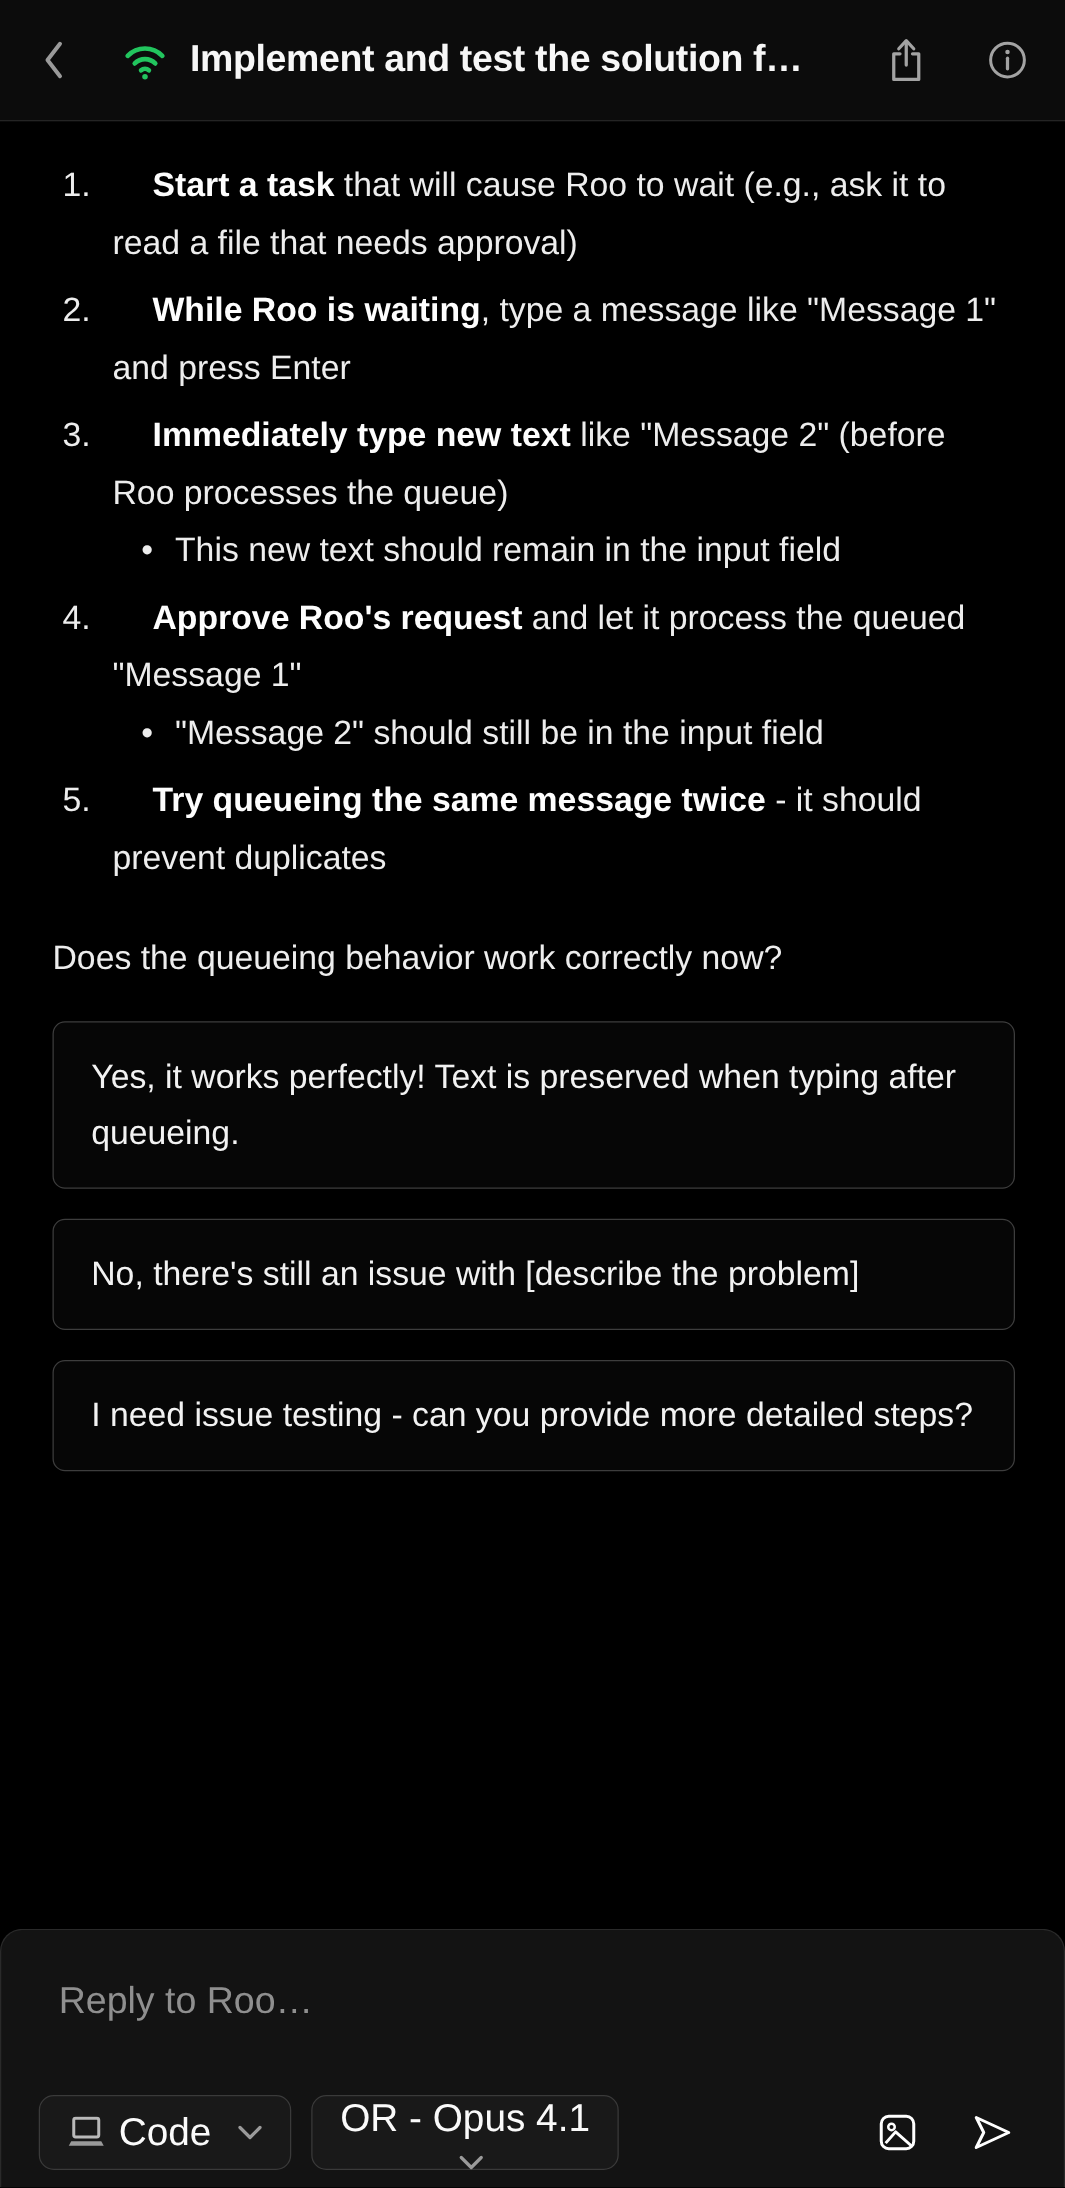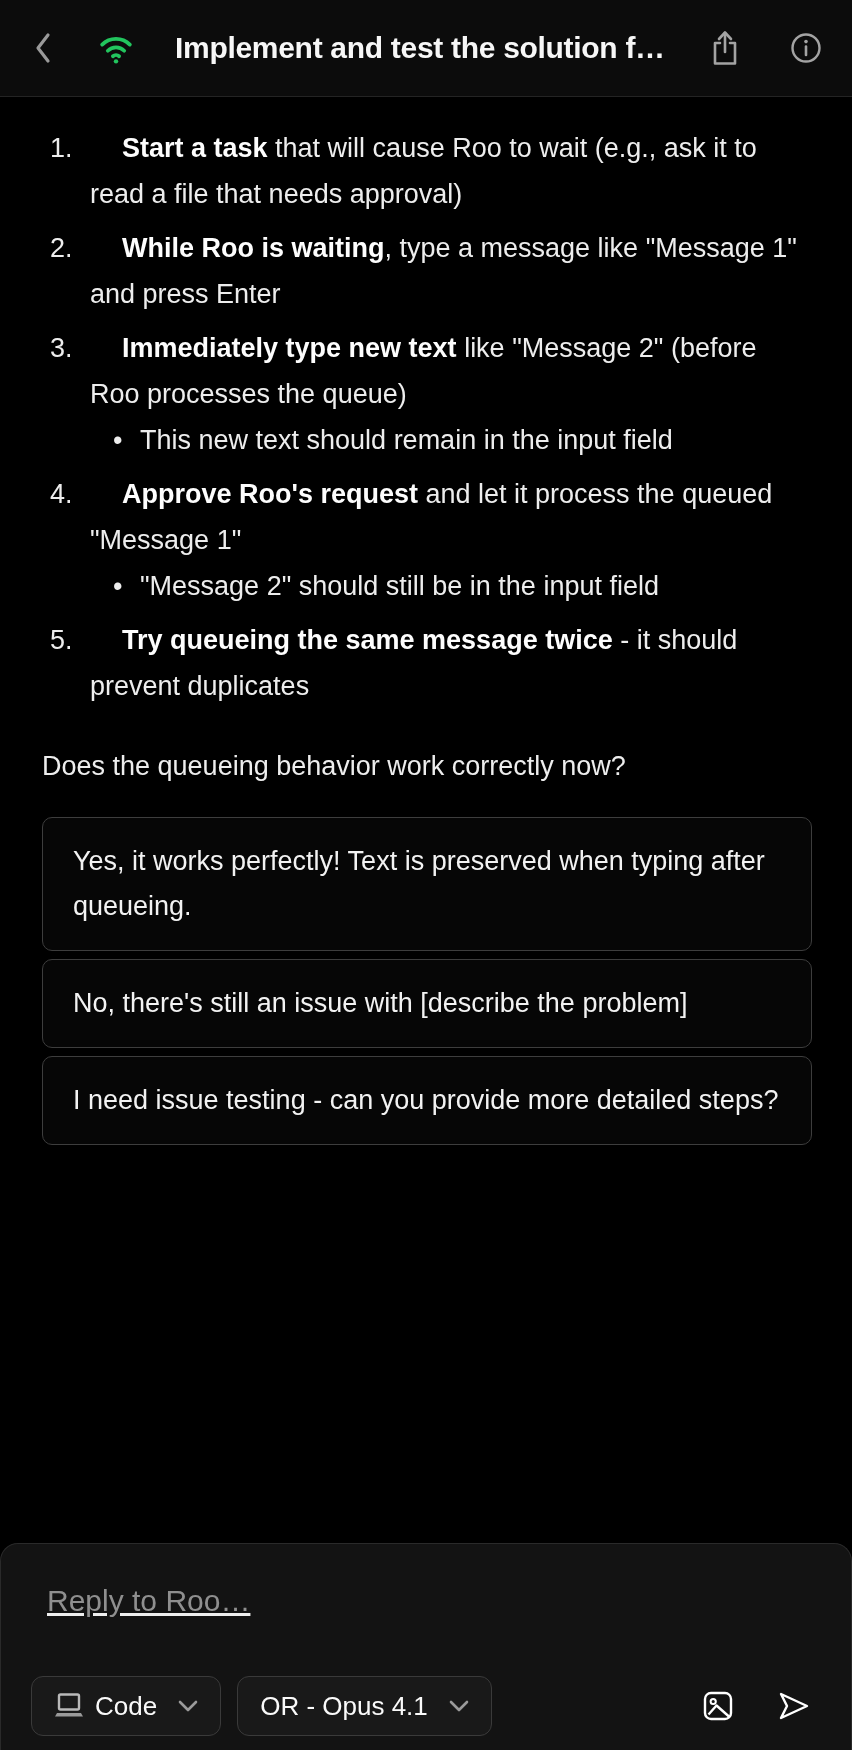--- a/index.html
+++ b/index.html
@@ -24,21 +24,20 @@
   .back-btn { width:34px; height:40px; display:flex; align-items:center; justify-content:flex-start; background:none; border:none; cursor:pointer; }
   .wifi-wrap { margin-left:30px; margin-right:18px; display:flex; align-items:center; }
   .header-title {
     font-size:30px;
     font-weight:700;
     color:#f7f7f7;
     flex:1;
     white-space:nowrap;
     overflow:hidden;
     letter-spacing:-0.3px;
-    margin-left:23px;
   }
   .header-actions { display:flex; align-items:center; gap:50px; margin-left:10px; }
   .icon-btn { background:none; border:none; cursor:pointer; display:flex; align-items:center; justify-content:center; padding:0; }
 
   
   .main {
     padding:28px 40px 0 42px;
   }
   .steps {
     list-style:none;
@@ -71,21 +70,21 @@
     color:#ededed;
   }
   .question {
     margin-top:34px;
     font-size:27px;
     line-height:46px;
     color:#ededed;
   }
 
   
-  .suggestions { margin-top:28px; display:flex; flex-direction:column; gap:8px; }
+  .suggestions { margin-top:28px; display:flex; flex-direction:column; gap:24px; }
   .suggestion {
     display:block;
     width:100%;
     text-align:left;
     background:#060606;
     border:1.5px solid #3d3d3d;
     border-radius:10px;
     padding:21px 30px;
     font-family:"Liberation Sans", sans-serif;
     font-size:27px;
@@ -111,46 +110,45 @@
     height:80px;
     margin-top:40px;
     padding:0 0 0 16px;
     background:transparent;
     border:none;
     outline:none;
     resize:none;
     font-family:"Liberation Sans", sans-serif;
     font-size:30px;
     color:#eee;
-    text-decoration:underline;
   }
   .reply-input::placeholder { color:#8f8f8f; }
   .composer-row {
     position:absolute;
     left:30px; right:40px; bottom:14px;
     height:60px;
     display:flex;
     align-items:center;
   }
   .pill {
     height:60px;
     display:flex;
     align-items:center;
     gap:11px;
     background:#191919;
     border:1px solid #3a3a3a;
     border-radius:12px;
     padding:0 22px;
     font-family:"Liberation Sans", sans-serif;
-    font-size:26px;
+    font-size:31px;
     color:#fafafa;
     cursor:pointer;
   }
   .pill .chevron { margin-left:10px; }
-  .pill + .pill { margin-left:16px; }
+  .pill + .pill { margin-left:16px;flex-direction:column; }
   .row-spacer { flex:1; }
   .composer-row .icon-btn + .icon-btn { margin-left:44px; }
 </style>
 </head>
 <body>
 
 <div class="header">
   <button class="back-btn">
     <span style="display:flex;">
       <svg width="18" height="32" viewBox="0 0 18 32" fill="none">

